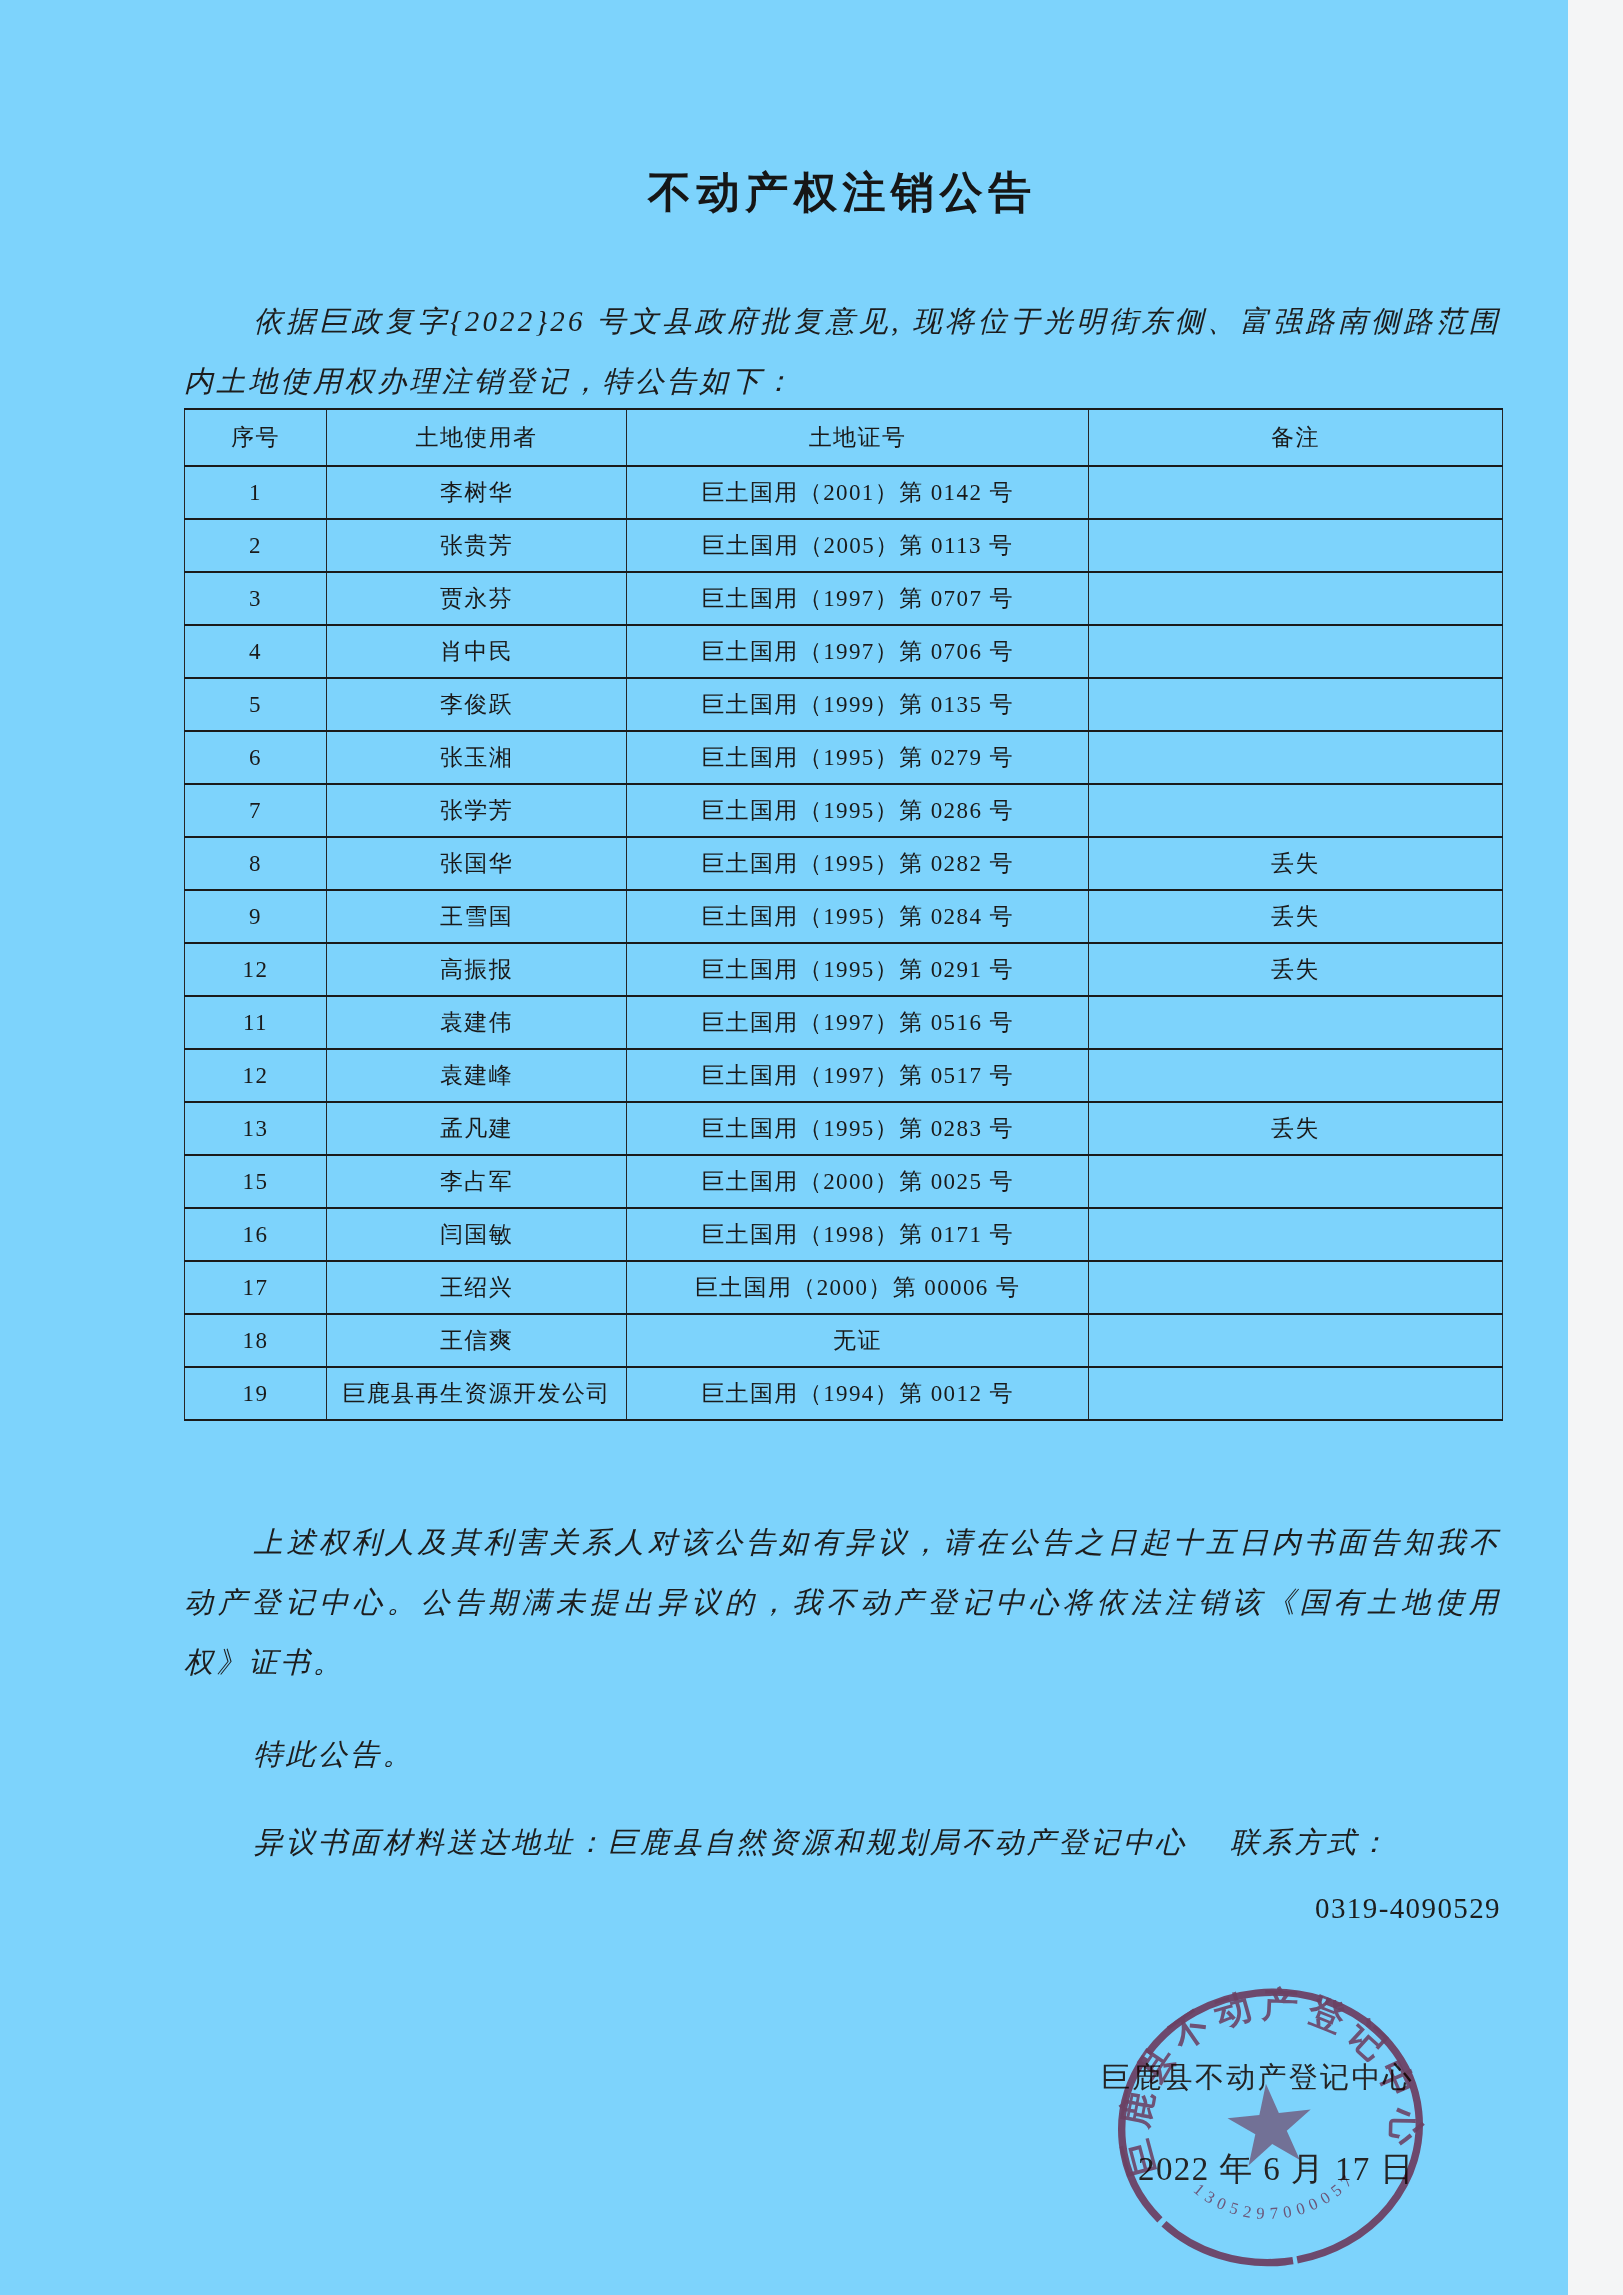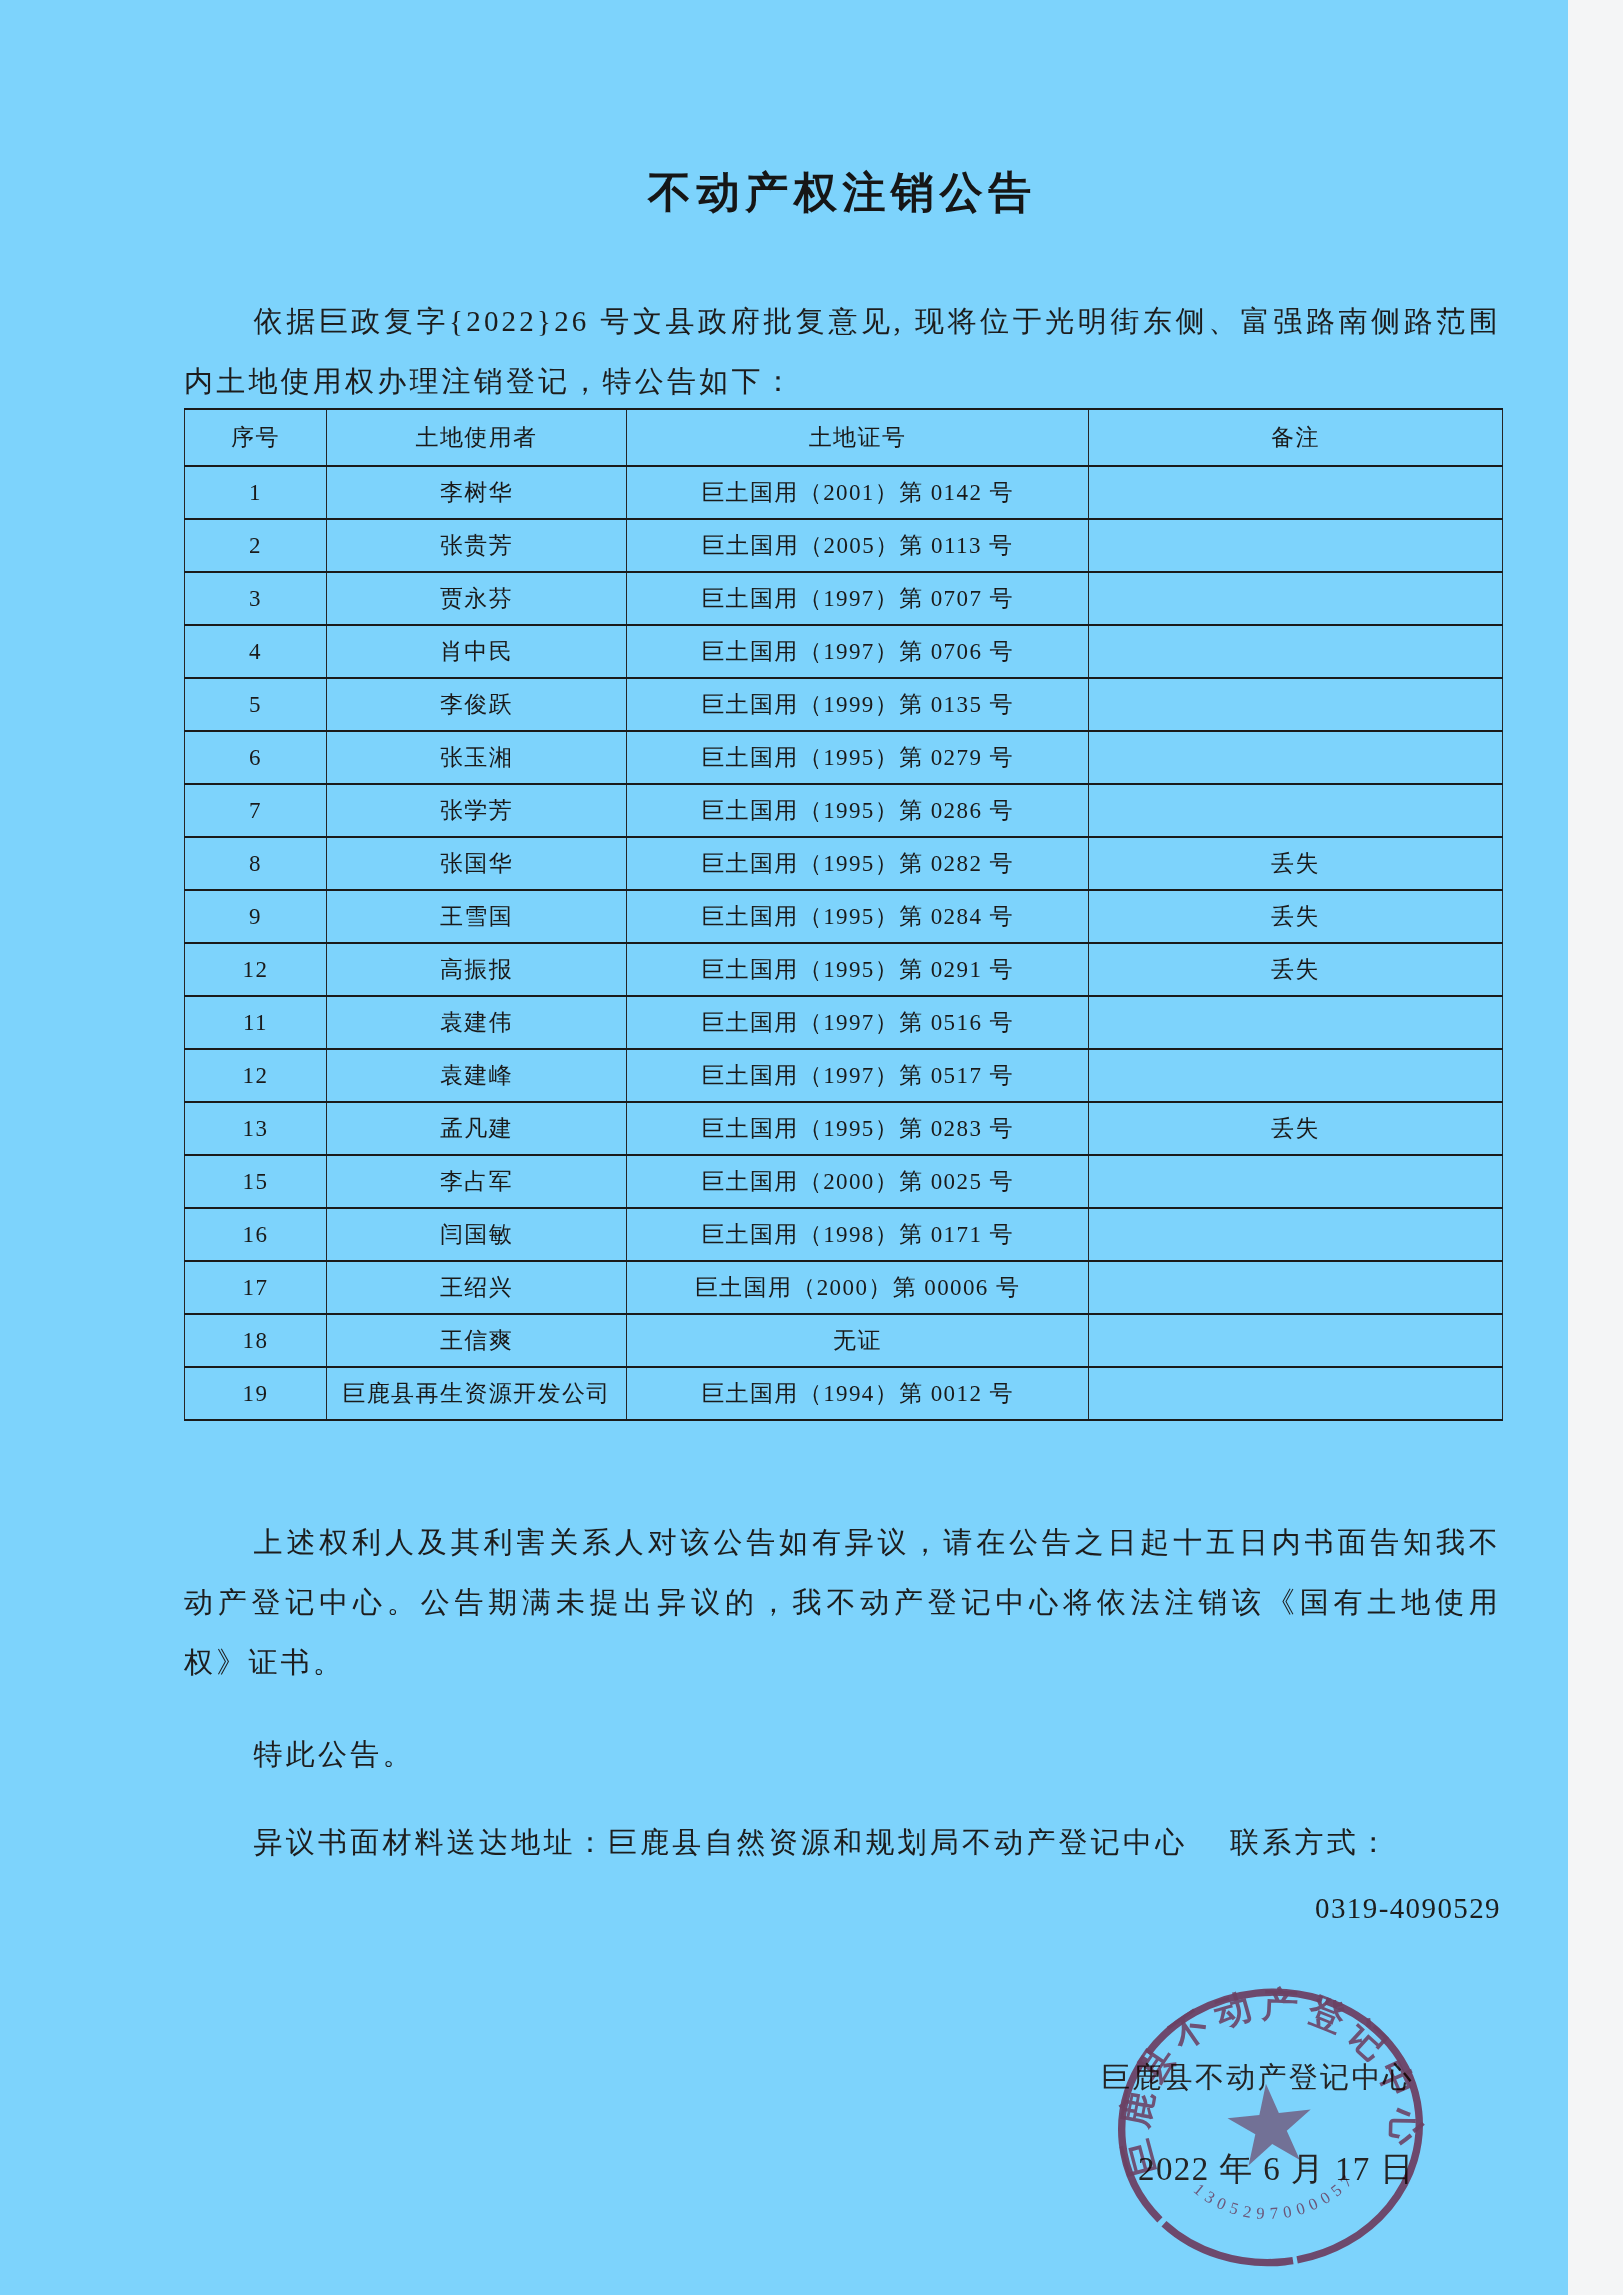--- a/index.html
+++ b/index.html
@@ -23,21 +23,21 @@
     font-size:43px;line-height:1.15;
     letter-spacing:5.6px;
     color:#161616;
   }
   .para{
     position:absolute;left:184px;width:1317px;
     font-size:29px;line-height:60px;letter-spacing:3.2px;
     text-align:justify;
     color:#1d1d1d;
   }
-  .indent{text-indent:2.4em;}
+  .indent{text-indent:2.4em;font-style:italic;}
   .p-intro{top:291px;}
   .p-closing{top:1512px;}
   .p-hereby{top:1724px;}
   .p-contact{top:1812px;}
   .p-phone{top:1878px;letter-spacing:1.4px;text-align:right;}
   .notice-table{
     position:absolute;top:408px;left:184px;width:1317px;
     border-collapse:collapse;table-layout:fixed;
     font-size:23px;
     color:#1a1a1a;

